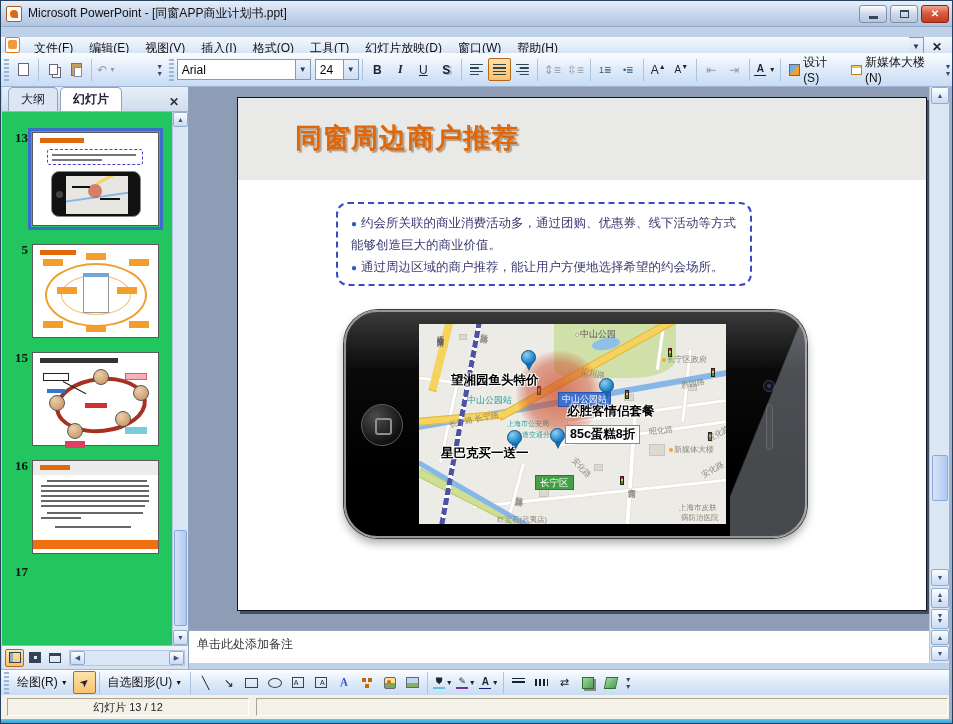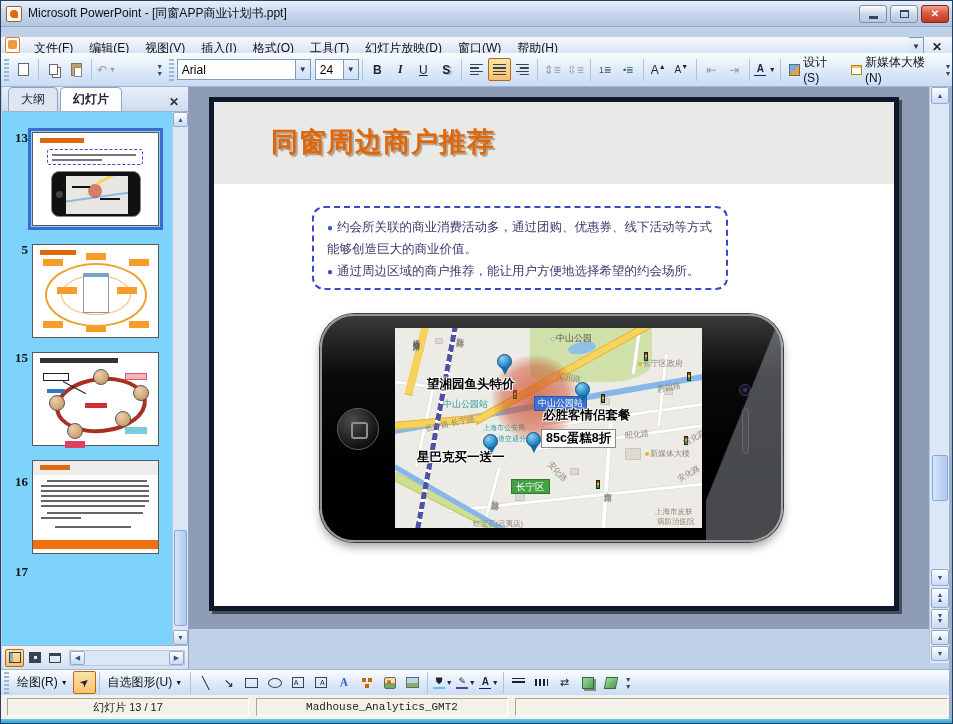--- a/index.html
+++ b/index.html
@@ -46,35 +46,35 @@
   .cbar .sw{width:12px;height:4px;margin-top:1px}
   .offbtn{font-size:12px;color:#111;display:flex;align-items:center;gap:3px;padding:0 5px}
   .ovflow{width:12px;height:22px;display:flex;flex-direction:column;align-items:center;justify-content:center;font-size:7px;color:#446;flex:none}
 
   
   .leftpanel{left:1px;top:86px;width:187px;height:582px;background:#f3f5f8;border-right:1px solid #8ea3bd;display:flex;flex-direction:column}
   .tabs{height:25px;background:linear-gradient(180deg,#e9eff8,#cfdcee);display:flex;align-items:flex-end;padding:2px 4px 0 6px;border-bottom:1px solid #9db2cc;flex:none}
   .tab{font-size:12px;padding:3px 12px;border:1px solid #8ea3bd;border-bottom:none;border-radius:5px 5px 0 0;margin-right:2px;background:#dde6f2;color:#223}
   .tab.active{background:#fff;font-weight:bold}
   .tab-close{margin-left:auto;font-size:12px;color:#333;padding:2px 5px;font-weight:bold}
-  .thumb-list{flex:1;position:relative;background:#7dd3fc}
+  .thumb-list{flex:1;position:relative;background:#22c55e}
   .thumb-num{position:absolute;left:2px;width:24px;text-align:right;font:bold 13px "Liberation Serif",serif;color:#111}
   .thumb{position:absolute;left:30px;width:127px;height:94px;background:#fff;border:1px solid #5a5a5a}
   .thumb.sel{outline:3px solid #3c6bc9;outline-offset:1px}
   .pscroll{position:absolute;right:0;top:0;width:16px;height:100%;background:#dce7f5;border-left:1px solid #b6c8e0}
   .sbtn{background:linear-gradient(180deg,#fdfeff,#c9daf2);border:1px solid #90abce;border-radius:2px;color:#3a547e;font-size:7px;display:flex;align-items:center;justify-content:center}
   .sthumb{background:linear-gradient(90deg,#d7e4f8,#aec9ee);border:1px solid #87a8d8;border-radius:2px}
   .viewbar{height:24px;border-top:1px solid #9db2cc;background:linear-gradient(180deg,#f0f5fb,#d4e1f1);display:flex;align-items:center;padding:0 3px;flex:none}
   .vbtn{width:19px;height:18px;display:flex;align-items:center;justify-content:center;border:1px solid transparent;border-radius:2px;margin-right:1px}
   .vbtn.active{background:linear-gradient(180deg,#fee3a9,#f8c270);border-color:#bb6516}
   .hscroll{flex:1;height:16px;background:#dce7f5;border:1px solid #b6c8e0;display:flex;justify-content:space-between;margin-left:4px}
 
   
   .slidearea{left:188px;top:86px;width:740px;height:542px;background:#8e9cb5}
-  .slide{position:absolute;left:20px;top:10px;width:690px;height:514px;background:#fff;border:5px solid #0f172a;box-shadow:3px 3px 0 rgba(10,15,25,.55)}
+  .slide{position:absolute;left:48px;top:10px;width:690px;height:514px;background:#fff;border:1px solid #0f172a;box-shadow:3px 3px 0 rgba(10,15,25,.55)}
   .slide-band{position:absolute;left:0;top:0;width:100%;height:82px;background:#e9e9e7}
   .slide-title{position:absolute;left:57px;top:22px;font-size:27px;font-weight:bold;color:#e0660a;text-shadow:2px 2px 1px rgba(110,70,30,.45);letter-spacing:1px}
   .dashbox{position:absolute;left:98px;top:104px;width:416px;height:84px;border:2px dashed #3b48c8;border-radius:12px;padding:9px 13px;font-size:12.5px;color:#3a3a70;line-height:1.75}
   .dashbox .blt{color:#3355cc;font-size:10px;margin-right:4px}
 
   
   .phone{position:absolute;left:106px;top:212px;width:463px;height:228px;background:linear-gradient(180deg,#3a3a3a,#0a0a0a 26%,#000 70%);border:2px solid #969696;border-radius:34px;box-shadow:0 0 0 1px #3c3c3c,0 5px 10px rgba(0,0,0,.35)}
   .homebtn{position:absolute;left:15px;top:92px;width:42px;height:42px;border-radius:50%;background:radial-gradient(circle at 35% 30%,#4c4c4c,#101010 72%);border:1px solid #5e5e5e}
   .homebtn::after{content:"";position:absolute;left:13px;top:13px;width:13px;height:13px;border:2px solid #8f8f8f;border-radius:3px}
   .cam{position:absolute;left:417px;top:68px;width:12px;height:12px;border-radius:50%;background:#141420;border:1px solid #3c3c55}
@@ -319,21 +319,21 @@
         <div style="position:absolute;left:16px;top:42px;width:16px;height:16px;border-radius:50%;background:radial-gradient(circle at 35% 30%,#eccfa8,#c08c5c);border:1px solid #555"></div>
         <div style="position:absolute;left:10px;top:20px;width:26px;height:8px;background:#fff;border:1px solid #222"></div>
         <div style="position:absolute;left:30px;top:28px;width:26px;height:1px;background:#222;transform:rotate(28deg);transform-origin:left"></div>
         <div style="position:absolute;left:14px;top:36px;width:18px;height:4px;background:#3377cc"></div>
         <div style="position:absolute;left:92px;top:20px;width:22px;height:7px;background:#f5b0b8;border:1px solid #d06070"></div>
         <div style="position:absolute;left:92px;top:74px;width:22px;height:7px;background:#79ccd8"></div>
         <div style="position:absolute;left:32px;top:88px;width:20px;height:7px;background:#e04060"></div>
         <div style="position:absolute;left:52px;top:50px;width:22px;height:5px;background:#d03030"></div>
       </div>
 
-      <div class="thumb-num" style="top:362px">16</div>
+      <div class="thumb-num" style="top:346px">16</div>
       <div class="thumb" style="top:348px">
         <div style="position:absolute;left:0;top:0;width:100%;height:14px;background:#ececea"></div>
         <div class="mini-title" style="width:30px;top:4px"></div>
         <div class="tline" style="left:14px;top:19px;width:100px;background:#666"></div>
         <div class="tline" style="left:8px;top:24px;width:108px;background:#666"></div>
         <div class="tline" style="left:8px;top:29px;width:108px;background:#666"></div>
         <div class="tline" style="left:8px;top:34px;width:108px;background:#666"></div>
         <div class="tline" style="left:8px;top:39px;width:108px;background:#666"></div>
         <div class="tline" style="left:8px;top:44px;width:104px;background:#666"></div>
         <div class="tline" style="left:14px;top:51px;width:96px;background:#666"></div>
@@ -472,20 +472,23 @@
     <div class="sbtn" style="position:absolute;top:501px;left:1px;width:18px;height:20px;flex-direction:column;line-height:.7">
         <span>▲</span>
         <span>▲</span>
       </div>
     <div class="sbtn" style="position:absolute;top:522px;left:1px;width:18px;height:20px;flex-direction:column;line-height:.7">
         <span>▼</span>
         <span>▼</span>
       </div>
   </div>
 
+  <div class="abs notes">
+    <span>单击此处添加备注</span>
+  </div>
   <div class="abs nscroll">
     <div class="sbtn" style="position:absolute;top:1px;left:1px;width:18px;height:15px">▲</div>
     <div class="sbtn" style="position:absolute;top:17px;left:1px;width:18px;height:15px">▼</div>
   </div>
 
   <div class="abs drawbar">
     <div class="grip"></div>
     <div class="offbtn">
         <span>绘图(R)</span>
         <span style="font-size:7px">▼</span>
@@ -569,20 +572,19 @@
     <div class="tbtn">
         <span class="g3d" style="transform:skewX(-12deg)"></span>
       </div>
     <div class="ovflow">
         <span>▼</span>
         <span>▼</span>
       </div>
   </div>
 
   <div class="abs statusbar">
-    <div class="stat" style="width:242px">幻灯片 13 / 17</div>
-    <div class="stat" style="width:252px;font-family:'Liberation Mono',monospace">Madhouse_Analytics_GMT2</div>
+    <div class="stat" style="width:242px">幻灯片 13 / 12</div>
     <div class="stat" style="flex:1"></div>
   </div>
   <div class="abs bottomframe"></div>
   <div class="abs sidestrip" style="left:948px"></div>
 
 </div>
 
 </body></html>

